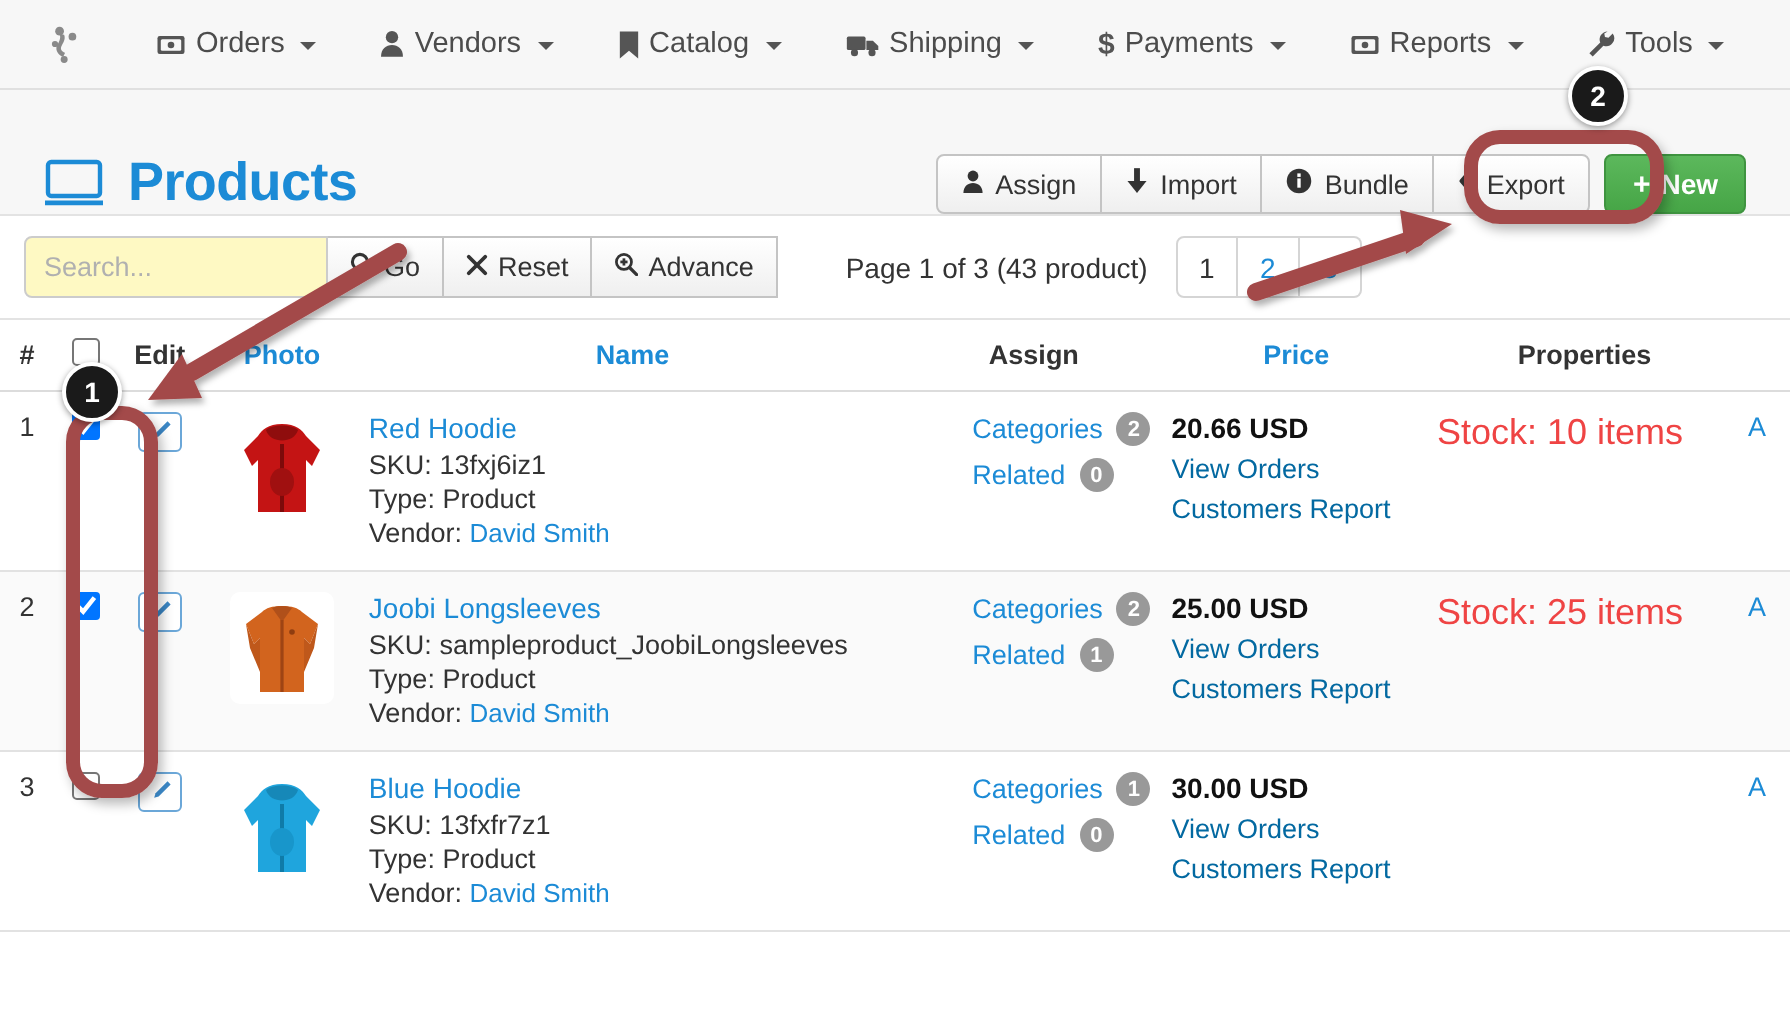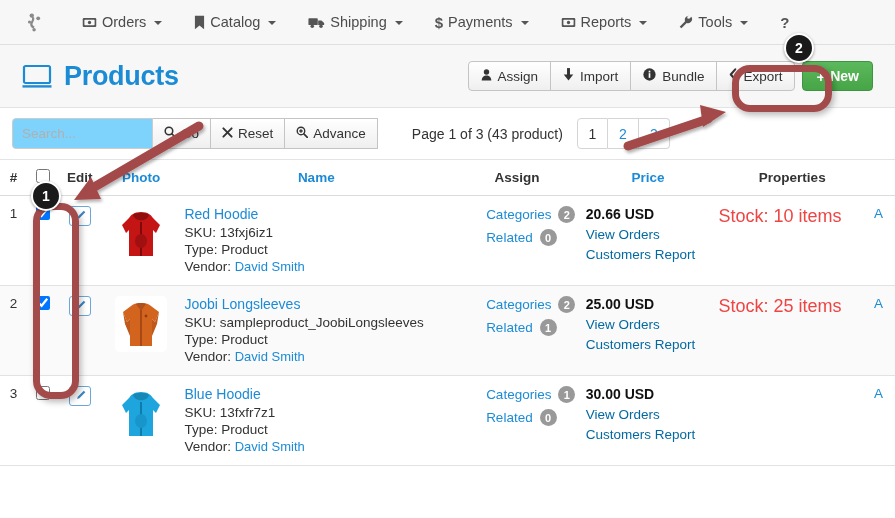--- a/index.html
+++ b/index.html
@@ -51,21 +51,21 @@
     margin-left: 3px;
     margin-top: 2px;
   }
 
   
   .pagehead {
     height: 63px;
     background: #f7f7f7;
     border-bottom: 1px solid #e3e3e3;
     display: flex;
-    align-items: center;
+    align-items: flex-end;
     padding: 0 22px;
     position: relative;
   }
   .page-title {
     display:flex; align-items:center; gap:12px;
     font-size: 27px;
     font-weight: bold;
     color: #1c8bd6;
     letter-spacing: -0.3px;
   }
@@ -112,30 +112,30 @@
   .filterbar {
     height: 52px;
     display: flex;
     align-items: center;
     padding: 0 12px;
     background: #fff;
     border-bottom: 1px solid #e3e3e3;
     position: relative;
   }
   .search-input {
-    width: 141px;
+    width: 152px;
     height: 31px;
     border: 1px solid #cccccc;
     border-radius: 4px 0 0 4px;
     padding: 0 9px;
     font-size: 13.5px;
     color: #555;
     font-family: "Liberation Sans", sans-serif;
     outline: none;
-    background:#7dd3fc;
+    background:#fef9c3;
   }
   .search-input::placeholder { color: #b0b0b0; }
   .sbtn {
     height: 31px;
     padding: 0 11px;
     display:inline-flex; align-items:center; gap:5px;
     font-size: 13.5px;
     color:#333;
     background: linear-gradient(#ffffff, #efefef);
     border: 1px solid #c4c4c4;
@@ -313,20 +313,30 @@
         <svg width="15" height="13" viewBox="0 0 20 14" fill="none" stroke="currentColor" stroke-width="1.8">
           <rect x="1" y="1" width="18" height="12" rx="1.5" fill="currentColor" stroke="none"></rect>
           <rect x="3.2" y="3.2" width="13.6" height="7.6" rx="1" fill="#f7f7f7" stroke="none"></rect>
           <circle cx="10" cy="7" r="2.2" fill="currentColor" stroke="none"></circle>
         </svg>
       </span>
       <span>Orders</span>
       <span class="caret"></span>
     </div>
 
+    <div class="nav-item">
+      <span class="nico">
+        <svg width="12" height="14" viewBox="0 0 14 16" fill="currentColor">
+          <circle cx="7" cy="4" r="3.6"></circle>
+          <path d="M0.6 15.4 C0.6 10.9 3.5 8.6 7 8.6 C10.5 8.6 13.4 10.9 13.4 15.4 Z"></path>
+        </svg>
+      </span>
+      <span>Vendors</span>
+      <span class="caret"></span>
+    </div>
 
     <div class="nav-item">
       <span class="nico">
         <svg width="11" height="15" viewBox="0 0 12 16" fill="currentColor">
           <path d="M1 0.6 H11 V15.4 L6 11.2 L1 15.4 Z"></path>
         </svg>
       </span>
       <span>Catalog</span>
       <span class="caret"></span>
     </div>

